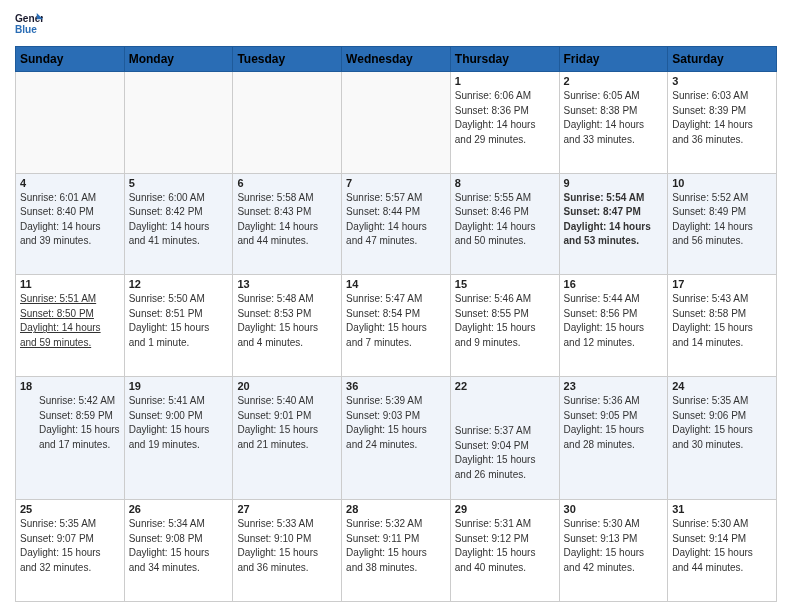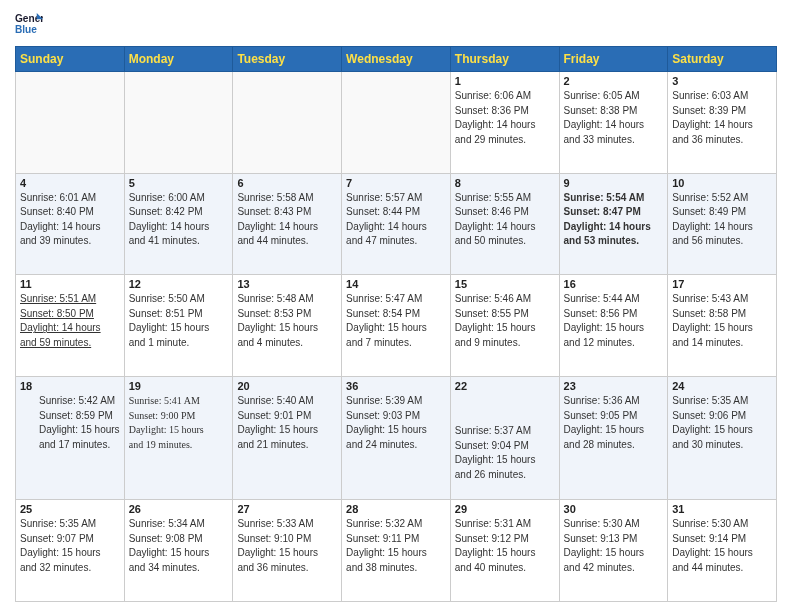--- a/index.html
+++ b/index.html
@@ -47,21 +47,21 @@
     }
     .calendar {
       flex: 1;
       border: 1px solid #ccc;
       border-collapse: collapse;
       width: 100%;
       table-layout: fixed;
     }
     .calendar th {
       background-color: #2a6db5;
-      color: #fde047;
+      color: #000000;
       font-size: 12px;
       font-weight: bold;
       padding: 5px 4px;
       border: 1px solid #1e5a9a;
       text-align: left;
     }
     .calendar td {
       border: 1px solid #ccc;
       vertical-align: top;
       padding: 3px 4px;
@@ -255,21 +255,21 @@
         <tr>
           <td class="alt-row">
             <span class="day-num">18</span>
             <div class="day-info" style="white-space: pre-line; margin-left: 19px;">Sunrise: 5:42 AM
 Sunset: 8:59 PM
 Daylight: 15 hours
 and 17 minutes.</div>
           </td>
           <td class="alt-row">
             <span class="day-num">19</span>
-            <div class="day-info" style="white-space: pre-line; font-family: Liberation Serif, serif;">Sunrise: 5:41 AM
+            <div class="day-info" style="white-space: pre-line;">Sunrise: 5:41 AM
 Sunset: 9:00 PM
 Daylight: 15 hours
 and 19 minutes.</div>
           </td>
           <td class="alt-row">
             <span class="day-num">20</span>
             <div class="day-info" style="white-space: pre-line;">Sunrise: 5:40 AM
 Sunset: 9:01 PM
 Daylight: 15 hours
 and 21 minutes.</div>

